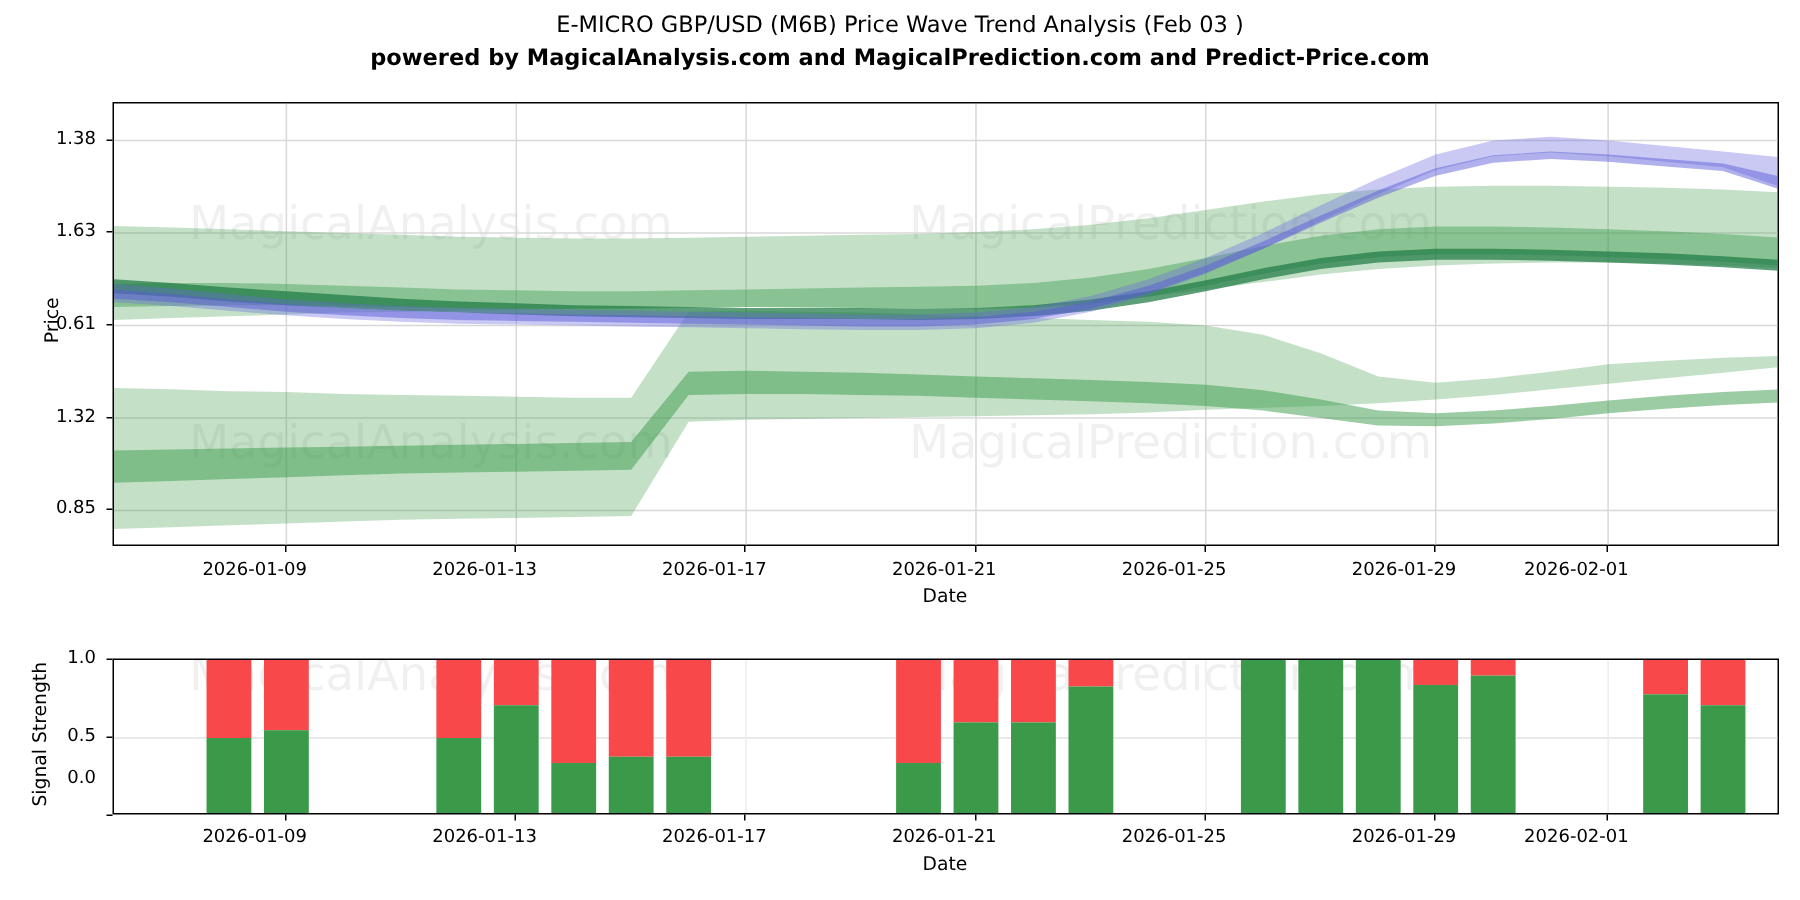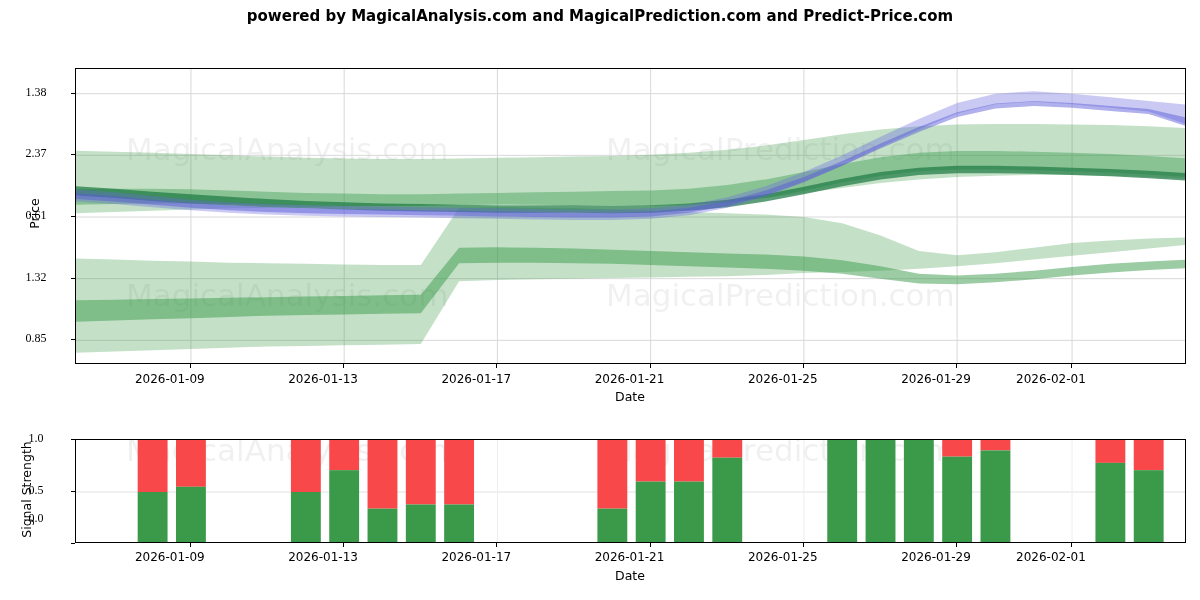--- a/index.html
+++ b/index.html
@@ -31,39 +31,40 @@
   .ylabel{
     transform-origin:50% 50%;
     white-space:nowrap;
   }
   .tick-x{
     position:absolute;font-size:12px;color:#000;
     text-align:left;white-space:nowrap;
   }
   .tick-y{
     position:absolute;font-size:12px;color:#000;
-    text-align:center;white-space:nowrap;font-family:Liberation Serif, serif;
+    text-align:right;white-space:nowrap;
   }
   .tickmark{position:absolute;background:#000;}
   .subtitle-mid{
     position:absolute;width:1200px;text-align:center;font-size:14px;color:#000;
   }
   .watermark{
     position:absolute;color:#000;opacity:0.055;
     font-size:31px;white-space:nowrap;pointer-events:none;
     font-family:"DejaVu Sans","Liberation Sans",sans-serif;
   }
   .wm-layer{position:absolute;left:0;top:0;width:100%;height:100%;overflow:hidden;pointer-events:none;}
 </style>
 </head>
 <body>
 
 <div id="root">
 
   <div class="title-block">
+    <div class="title-line1">E-MICRO GBP/USD (M6B) Price Wave Trend Analysis (Feb 03 )</div>
     <div class="title-line2">powered by MagicalAnalysis.com and MagicalPrediction.com and Predict-Price.com</div>
   </div>
 
   <div class="panel" id="price-panel" style="left:75px;top:68px;width:1111px;height:296px;">
     <div class="frame">
       <div class="wm-layer">
         <div class="watermark" style="left:50px;top:62px;">MagicalAnalysis.com</div>
         <div class="watermark" style="left:530px;top:62px;">MagicalPrediction.com</div>
         <div class="watermark" style="left:50px;top:208px;">MagicalAnalysis.com</div>
         <div class="watermark" style="left:530px;top:208px;">MagicalPrediction.com</div>
@@ -92,21 +93,21 @@
     </div>
   </div>
 
   <div id="price-yticks">
       <div class="tick-y" style="left: 8px; width: 56px; top: 331.333px;">0.85</div>
       <div class="tickmark" style="left: 71px; top: 339.333px; width: 4px; height: 1px;"></div>
       <div class="tick-y" style="left: 8px; width: 56px; top: 269.667px;">1.32</div>
       <div class="tickmark" style="left: 71px; top: 277.667px; width: 4px; height: 1px;"></div>
       <div class="tick-y" style="left: 8px; width: 56px; top: 208px;">0.61</div>
       <div class="tickmark" style="left: 71px; top: 216px; width: 4px; height: 1px;"></div>
-      <div class="tick-y" style="left: 8px; width: 56px; top: 146.333px;">2.37</div>
+      <div class="tick-y" style="left: 8px; width: 56px; top: 146.333px;">1.63</div>
       <div class="tickmark" style="left: 71px; top: 154.333px; width: 4px; height: 1px;"></div>
       <div class="tick-y" style="left: 8px; width: 56px; top: 84.6667px;">1.38</div>
       <div class="tickmark" style="left: 71px; top: 92.6667px; width: 4px; height: 1px;"></div>
     </div>
   <div id="price-xticks">
       <div class="tick-x" style="left: 134.931px; width: 110px; top: 372px;">2026-01-09</div>
       <div class="tickmark" style="left: 189.931px; top: 364px; width: 1px; height: 4px;"></div>
       <div class="tick-x" style="left: 288.172px; width: 110px; top: 372px;">2026-01-13</div>
       <div class="tickmark" style="left: 343.172px; top: 364px; width: 1px; height: 4px;"></div>
       <div class="tick-x" style="left: 441.414px; width: 110px; top: 372px;">2026-01-17</div>

